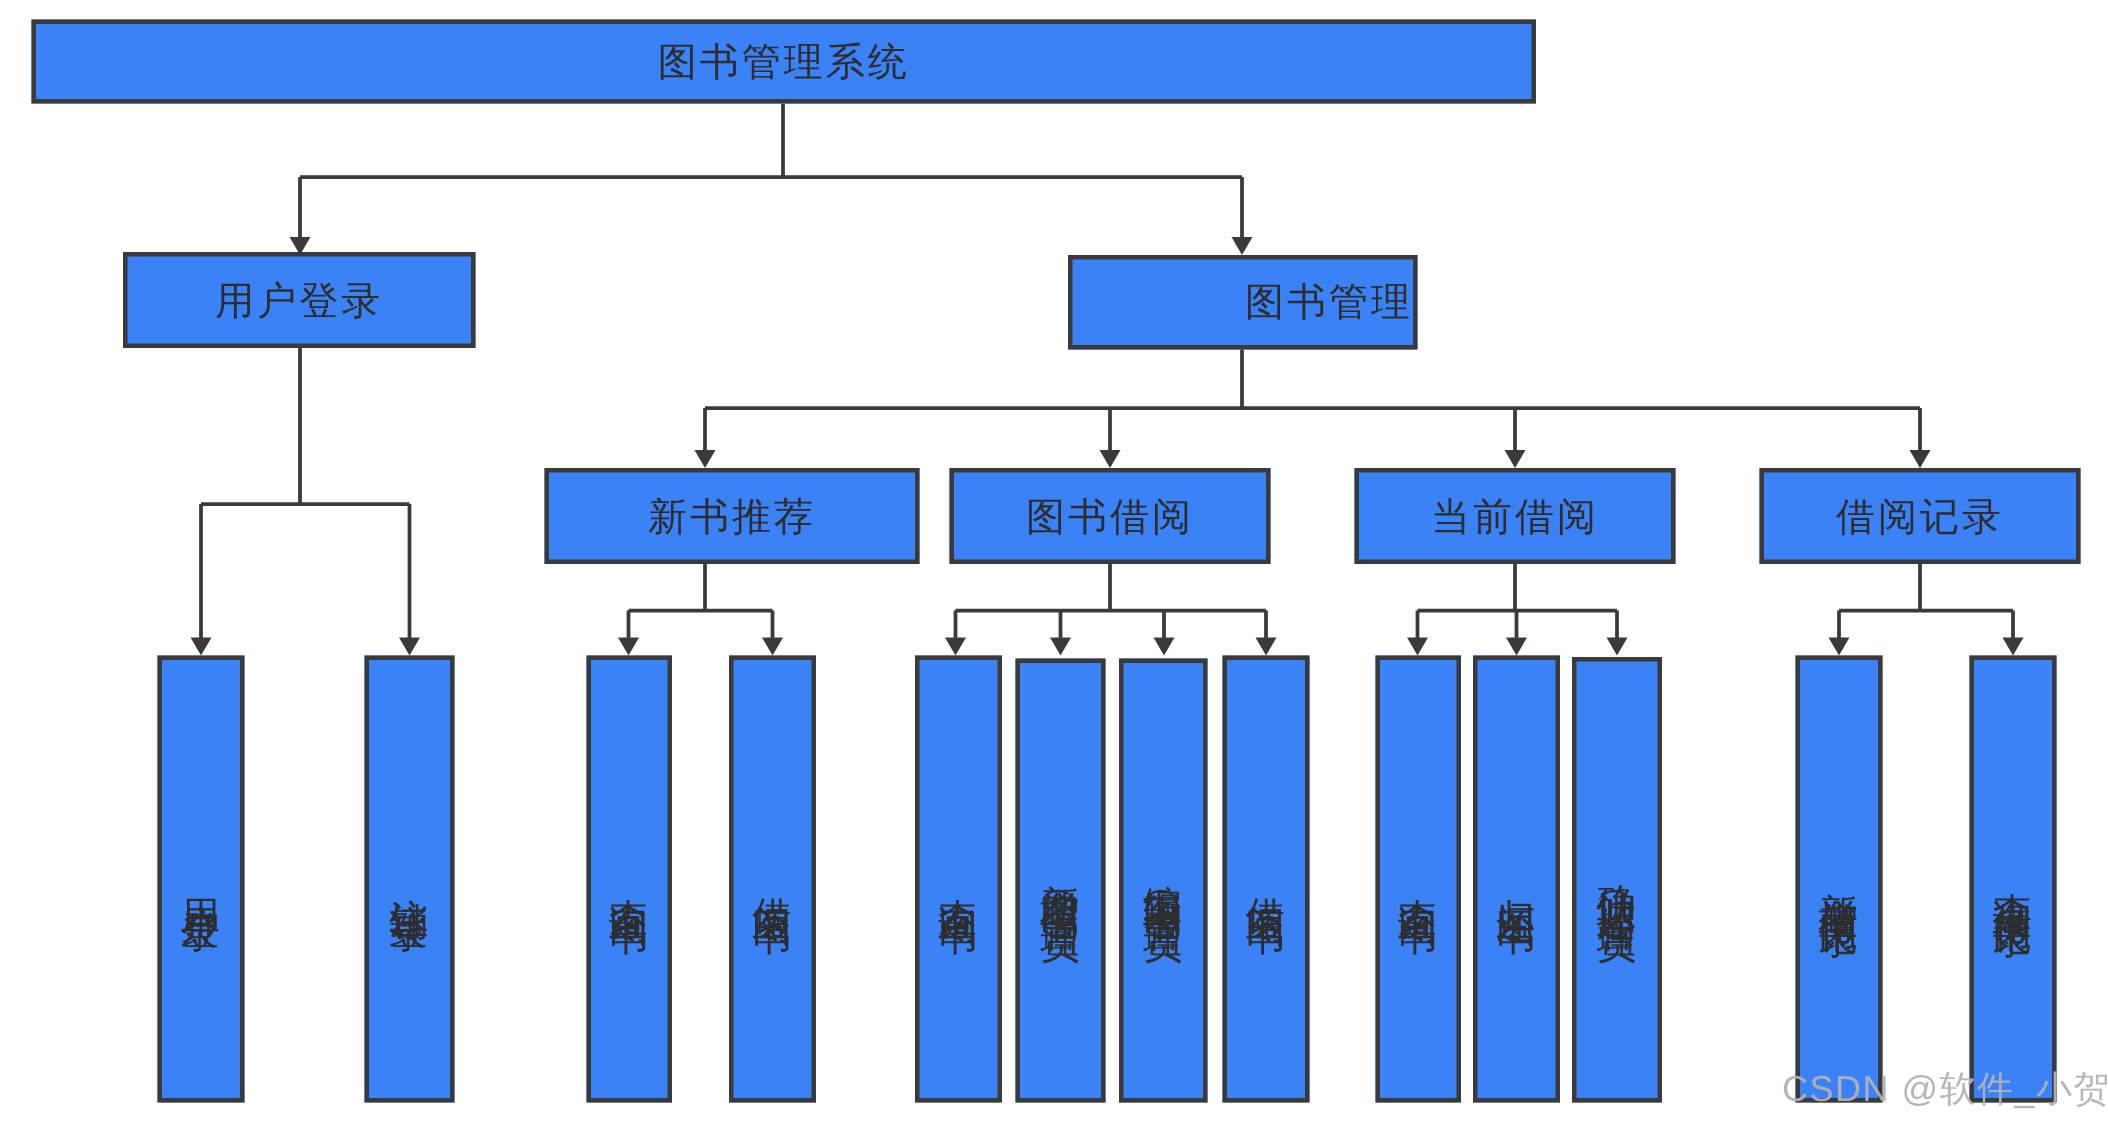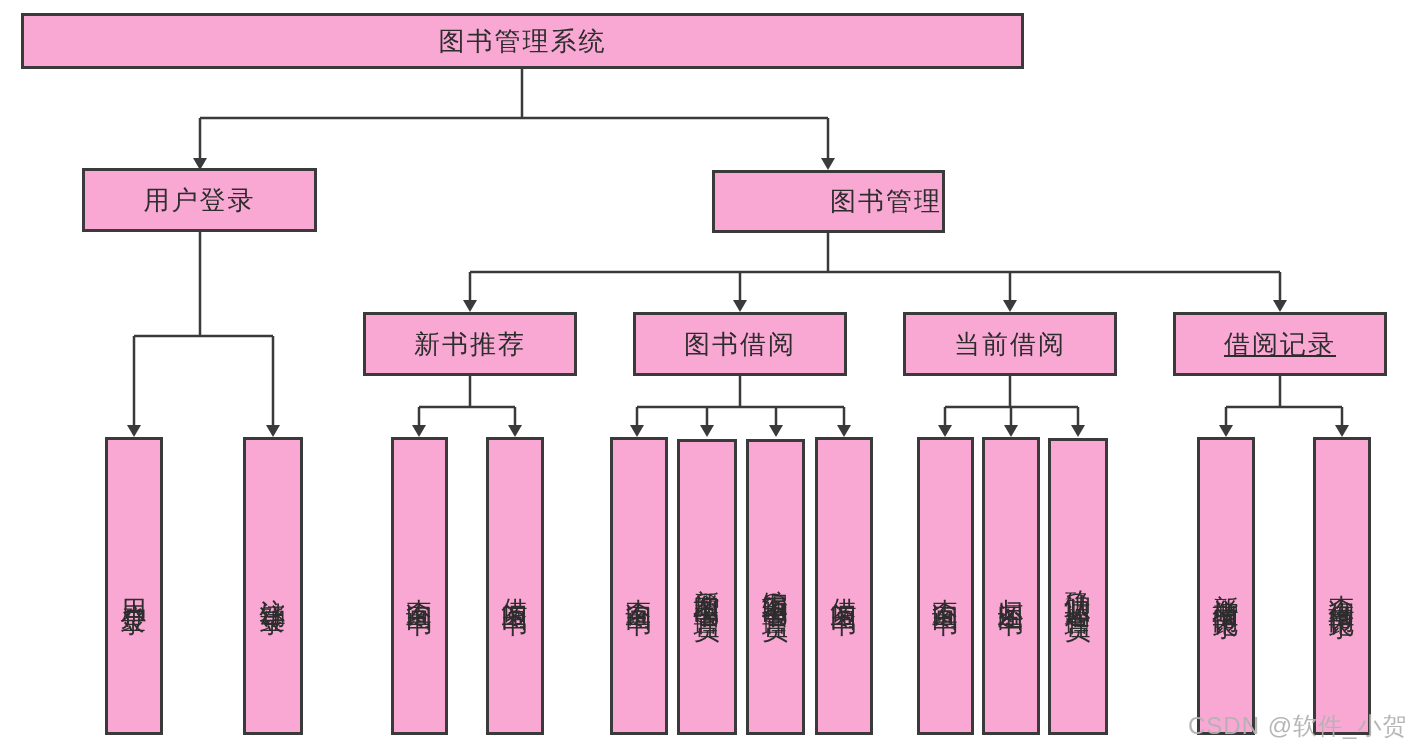--- a/index.html
+++ b/index.html
@@ -14,21 +14,21 @@
   .wires {
     position: absolute;
     left: 0; top: 0;
     width: 1405px; height: 747px;
     z-index: 1;
   }
   .node {
     position: absolute;
     box-sizing: border-box;
     border: 3px solid #3a3a3a;
-    background: #f9a8d4;
+    background: #3b82f6;
     color: #2d2d2d;
     display: flex;
     align-items: center;
     justify-content: center;
     z-index: 2;
   }
   .hbox {
     font-size: 26px;
     letter-spacing: 2px;
     white-space: nowrap;
@@ -37,24 +37,24 @@
     writing-mode: vertical-rl;
     text-orientation: mixed;
     letter-spacing: 4px;
     line-height: 1;
     font-size: 26px;
   }
   
   .n-root        { left:21px;   top:13px;  width:1003px; height:56px; }
   .n-user-login  { left:82px;   top:168px; width:235px;  height:64px; }
   .n-book-mgmt   { left:712px;  top:170px; width:233px;  height:63px;justify-content:flex-end; }
-  .n-new-rec     { left:363px;  top:312px; width:214px;  height:64px; }
+  .n-new-rec     { left:363px;  top:312px; width:250px;  height:64px; }
   .n-borrow      { left:633px;  top:312px; width:214px;  height:64px; }
   .n-current     { left:903px;  top:312px; width:214px;  height:64px; }
-  .n-records     { left:1173px; top:312px; width:214px;  height:64px;text-decoration:underline; }
+  .n-records     { left:1173px; top:312px; width:214px;  height:64px; }
   .n-login       { left:105px;  top:437px; width:58px;   height:298px; }
   .n-logout      { left:243px;  top:437px; width:60px;   height:298px; }
   .n-rec-query   { left:391px;  top:437px; width:57px;   height:298px; }
   .n-rec-borrow  { left:486px;  top:437px; width:58px;   height:298px; }
   .n-bb-query    { left:610px;  top:437px; width:58px;   height:298px; }
   .n-bb-add      { left:677px;  top:439px; width:60px;   height:296px; }
   .n-bb-edit     { left:746px;  top:439px; width:59px;   height:296px; }
   .n-bb-borrow   { left:815px;  top:437px; width:58px;   height:298px; }
   .n-cb-query    { left:917px;  top:437px; width:57px;   height:298px; }
   .n-cb-return   { left:982px;  top:437px; width:58px;   height:298px; }

